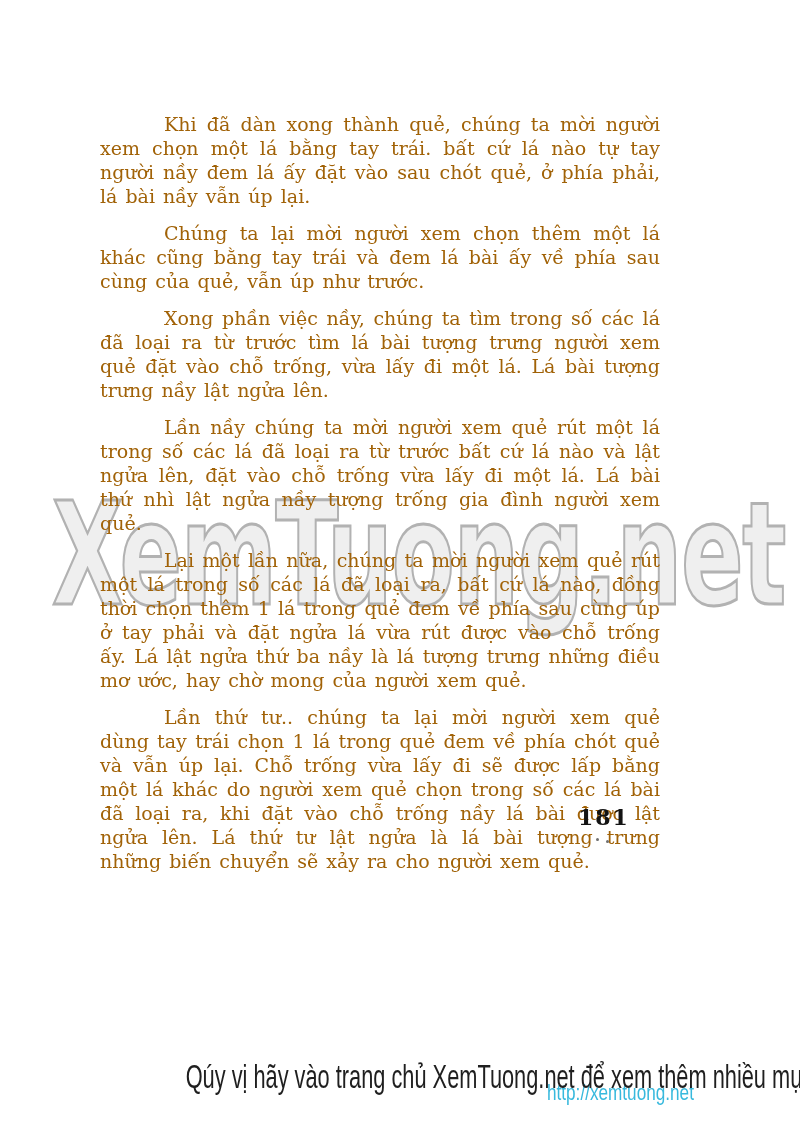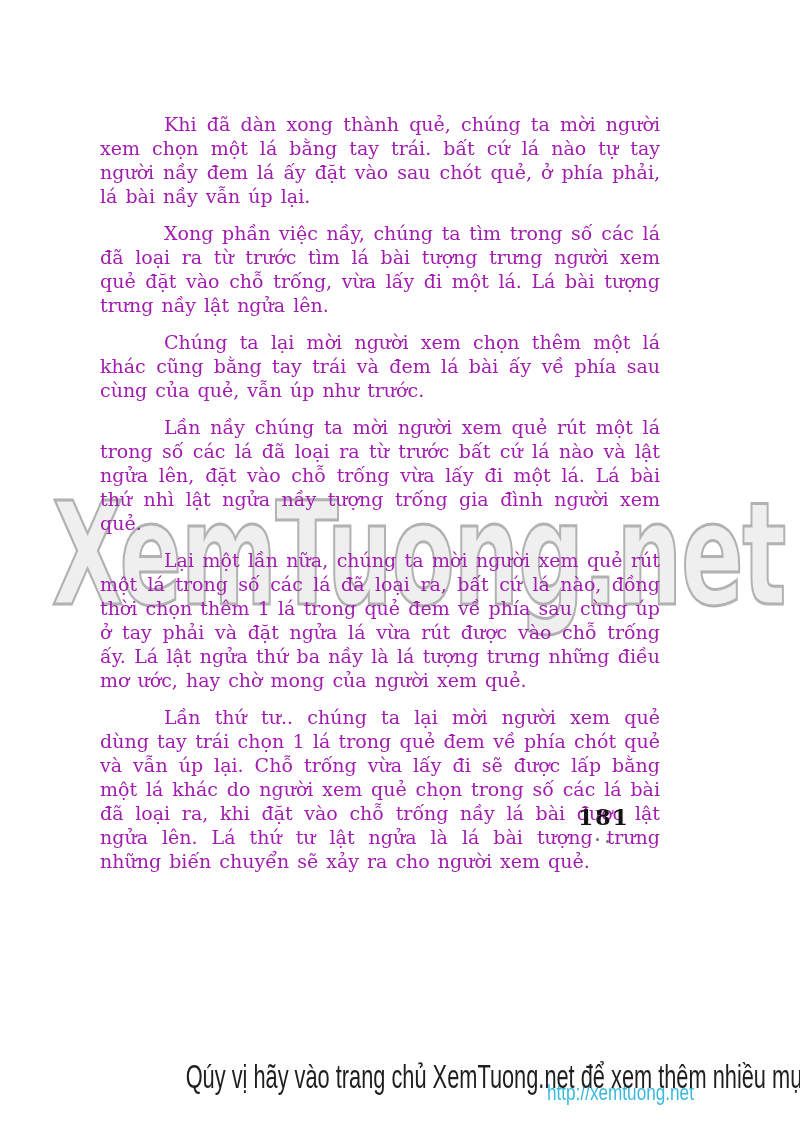--- a/index.html
+++ b/index.html
@@ -35,21 +35,21 @@
     user-select: none;
   }
 
   
   .scan-text {
     position: absolute;
     left: 100px;
     top: 112px;
     width: 560px;
     z-index: 2;
-    color: #a21caf;
+    color: #a16207;
     font-size: 19px;
     line-height: 24px;
     text-align: justify;
     word-spacing: 2px;
   }
   .scan-text p {
     margin: 0 0 13px 0;
     text-indent: 64px;
   }
 
@@ -111,22 +111,22 @@
 </style>
 </head>
 <body>
 
 <div class="page">
 
   <div class="watermark">XemTuong.net</div>
 
   <div class="scan-text">
     <p>Khi đã dàn xong thành quẻ, chúng ta mời người xem chọn một lá bằng tay trái. bất cứ lá nào tự tay người nầy đem lá ấy đặt vào sau chót quẻ, ở phía phải, lá bài nầy vẫn úp lại.</p>
+    <p>Chúng ta lại mời người xem chọn thêm một lá khác cũng bằng tay trái và đem lá bài ấy về phía sau cùng của quẻ, vẫn úp như trước.</p>
     <p>Xong phần việc nầy, chúng ta tìm trong số các lá đã loại ra từ trước tìm lá bài tượng trưng người xem quẻ đặt vào chỗ trống, vừa lấy đi một lá. Lá bài tượng trưng nầy lật ngửa lên.</p>
-    <p>Chúng ta lại mời người xem chọn thêm một lá khác cũng bằng tay trái và đem lá bài ấy về phía sau cùng của quẻ, vẫn úp như trước.</p>
     <p>Lần nầy chúng ta mời người xem quẻ rút một lá trong số các lá đã loại ra từ trước bất cứ lá nào và lật ngửa lên, đặt vào chỗ trống vừa lấy đi một lá. Lá bài thứ nhì lật ngửa nầy tượng trống gia đình người xem quẻ.</p>
     <p>Lại một lần nữa, chúng ta mời người xem quẻ rút một lá trong số các lá đã loại ra, bất cứ lá nào, đồng thời chọn thêm 1 lá trong quẻ đem về phía sau cùng úp ở tay phải và đặt ngửa lá vừa rút được vào chỗ trống ấy. Lá lật ngửa thứ ba nầy là lá tượng trưng những điều mơ ước, hay chờ mong của người xem quẻ.</p>
     <p>Lần thứ tư.. chúng ta lại mời người xem quẻ dùng tay trái chọn 1 lá trong quẻ đem về phía chót quẻ và vẫn úp lại. Chỗ trống vừa lấy đi sẽ được lấp bằng một lá khác do người xem quẻ chọn trong số các lá bài đã loại ra, khi đặt vào chỗ trống nầy lá bài được lật ngửa lên. Lá thứ tư lật ngửa là lá bài tượng trưng những biến chuyển sẽ xảy ra cho người xem quẻ.</p>
   </div>
 
   <div class="page-number">181</div>
   <div class="speck-1"></div>
   <div class="speck-2"></div>
 
   <div class="footer">

